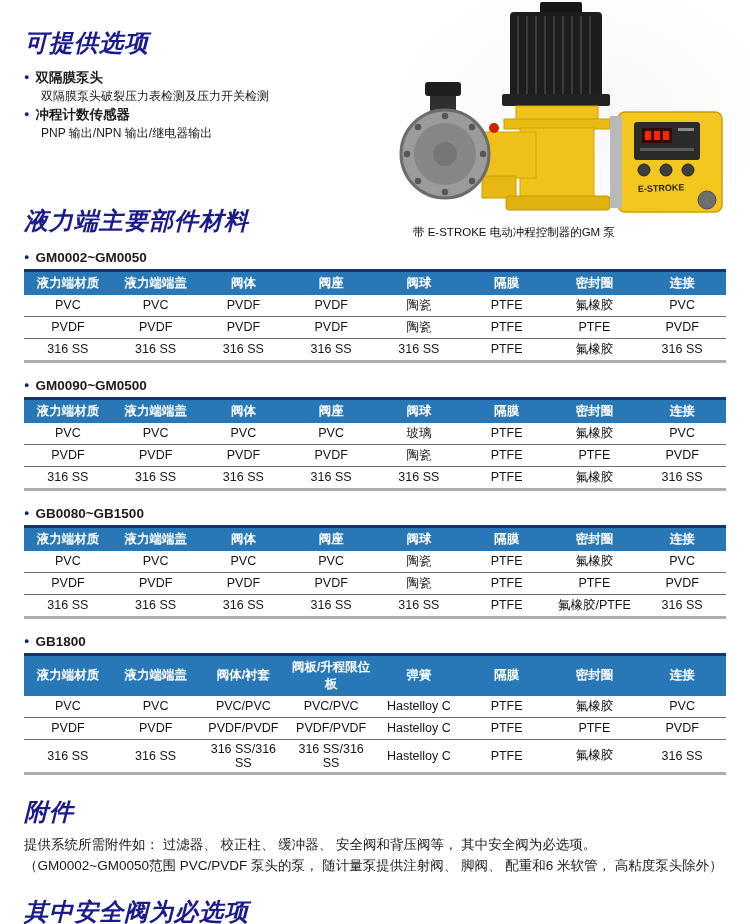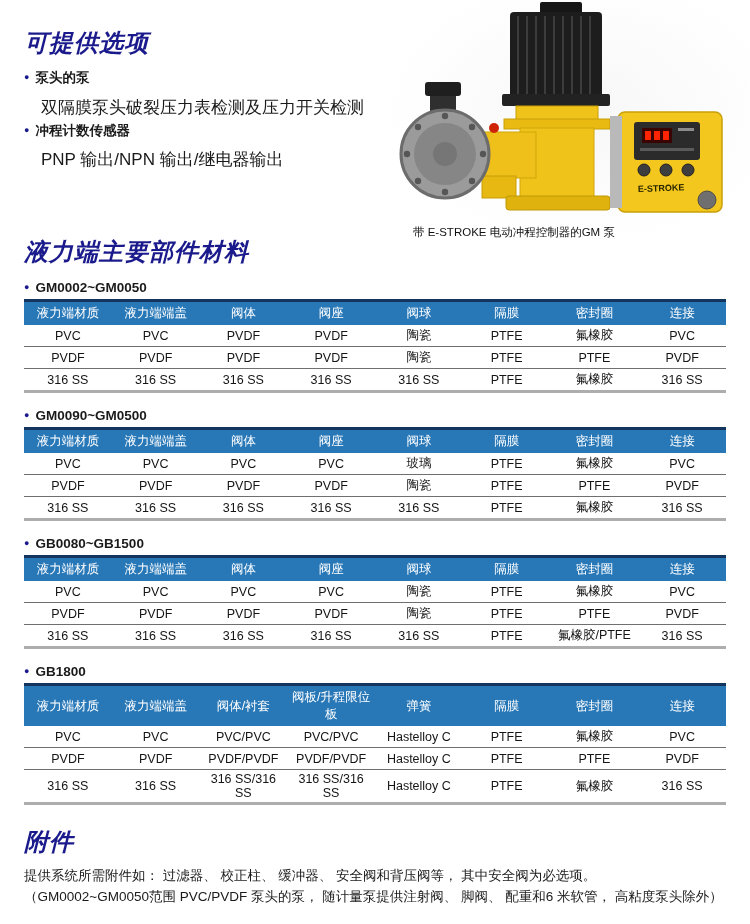--- a/index.html
+++ b/index.html
@@ -17,36 +17,36 @@
     letter-spacing:1px;line-height:1.1;
   }
   #options-title{margin:30px 0 12px 0;}
   #materials-title{margin:66px 0 10px 0;}
   #accessories-title{margin:24px 0 10px 0;}
   #motor-title{margin:22px 0 10px 0;}
 
   
   .options-block{max-width:392px;}
   .opt-label{font-size:13.5px;font-weight:bold;line-height:1.45;}
-  .opt-detail{font-size:17px;line-height:1.45;margin-left:17px;margin-top:8px;}
+  .opt-detail{font-size:12px;line-height:1.45;margin-left:17px;}
   .dot{color:var(--heading-color,#1a1a8c);font-size:9px;vertical-align:2px;margin-right:6px;}
 
   
   .bullet-heading{font-size:13.5px;font-weight:bold;margin:15px 0 4px 0;}
   .table-group{margin-bottom:2px;}
 
   
   table.materials{
     width:100%;border-collapse:collapse;table-layout:fixed;
     border-top:3px solid var(--table-top-border,#14355d);
     border-bottom:3px solid #adadad;
   }
   table.materials th{
     background:var(--table-header-bg,#2878b8);
-    color:#ffffff;font-size:12.5px;font-weight:normal;
+    color:#ffffff;font-size:12.5px;font-weight:bold;
     padding:3px 2px;text-align:center;
   }
   table.materials td{
     font-size:12.5px;text-align:center;padding:2px 2px;
     border-bottom:1px solid #6f6f6f;color:#151515;height:17px;
   }
   table.materials tr:last-child td{border-bottom:none;}
 
   
   .pump-figure{
@@ -131,21 +131,21 @@
       <circle cx="325" cy="200" r="9" fill="#6f6f6f" stroke="#4c4c4c"></circle>
     </g>
   </svg>
   <div class="pump-caption">带 E-STROKE 电动冲程控制器的GM 泵</div>
 </div>
 
 <div class="content">
 
   <div class="section-title" id="options-title">可提供选项</div>
   <div class="options-block">
-    <div class="opt-label"><span class="dot">●</span><span>泵头的泵</span></div>
+    <div class="opt-label"><span class="dot">●</span><span>双隔膜泵头</span></div>
     <div class="opt-detail">双隔膜泵头破裂压力表检测及压力开关检测</div>
     <div class="opt-label"><span class="dot">●</span><span>冲程计数传感器</span></div>
     <div class="opt-detail">PNP 输出/NPN 输出/继电器输出</div>
   </div>
 
   <div class="section-title" id="materials-title">液力端主要部件材料</div>
   <div id="materials-tables">
       <div class="table-group">
         <div class="bullet-heading"><span class="dot">●</span><span>GM0002~GM0050</span></div>
         <table class="materials">

